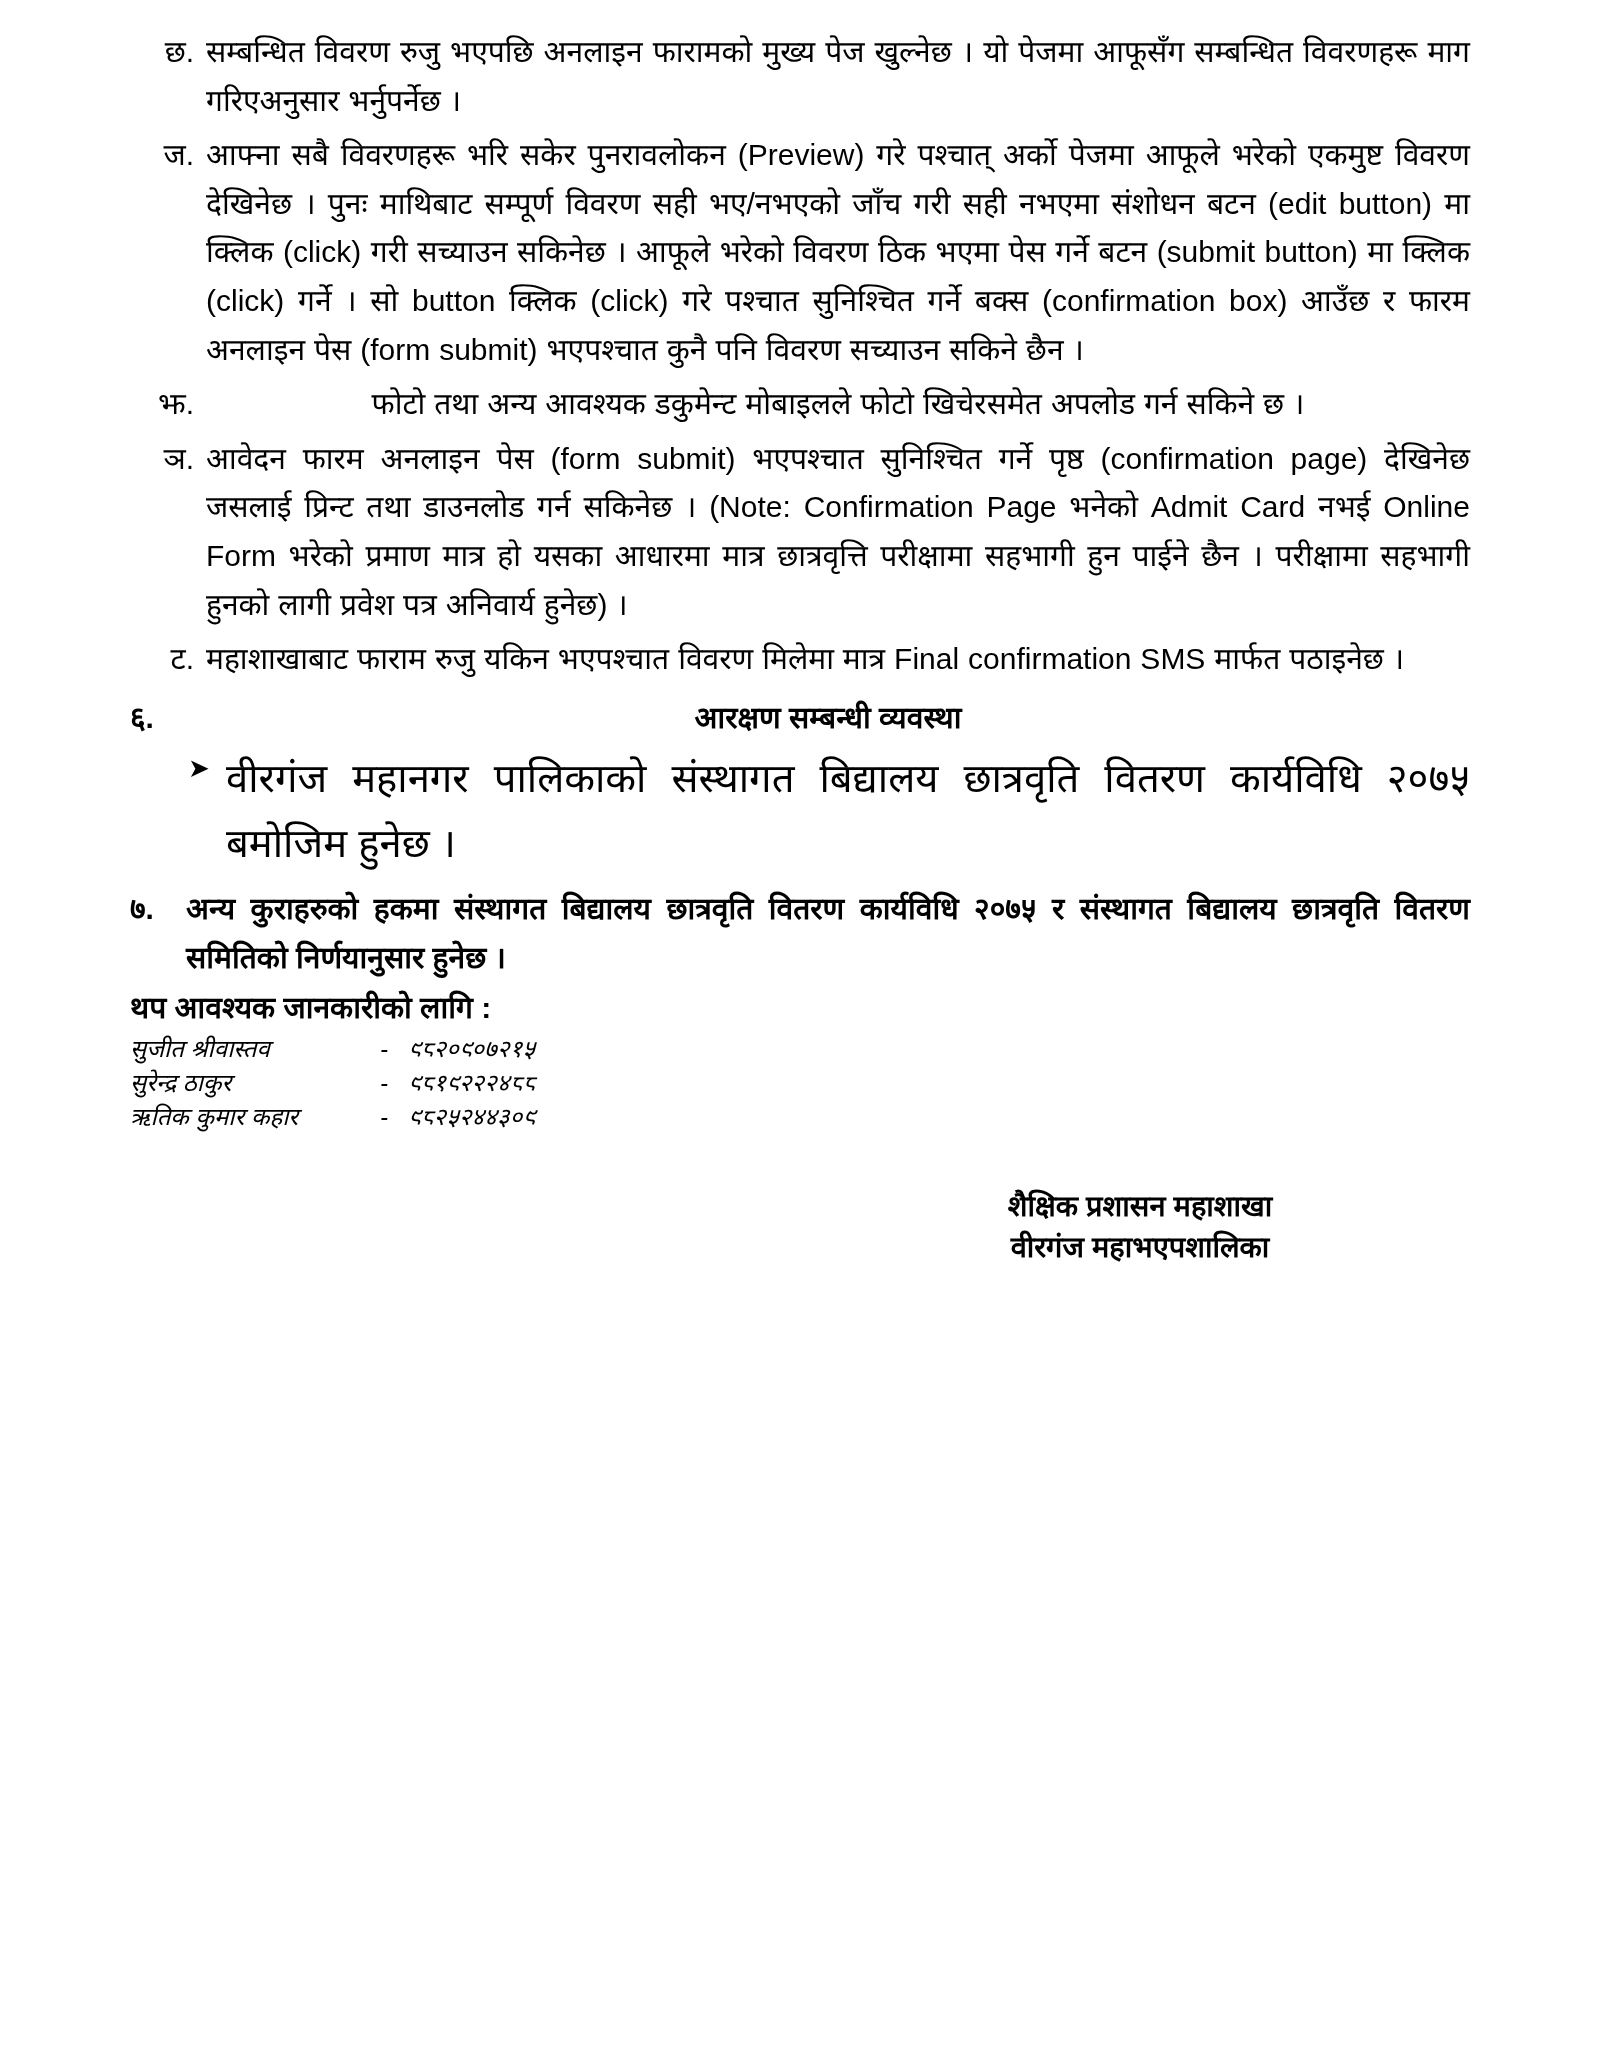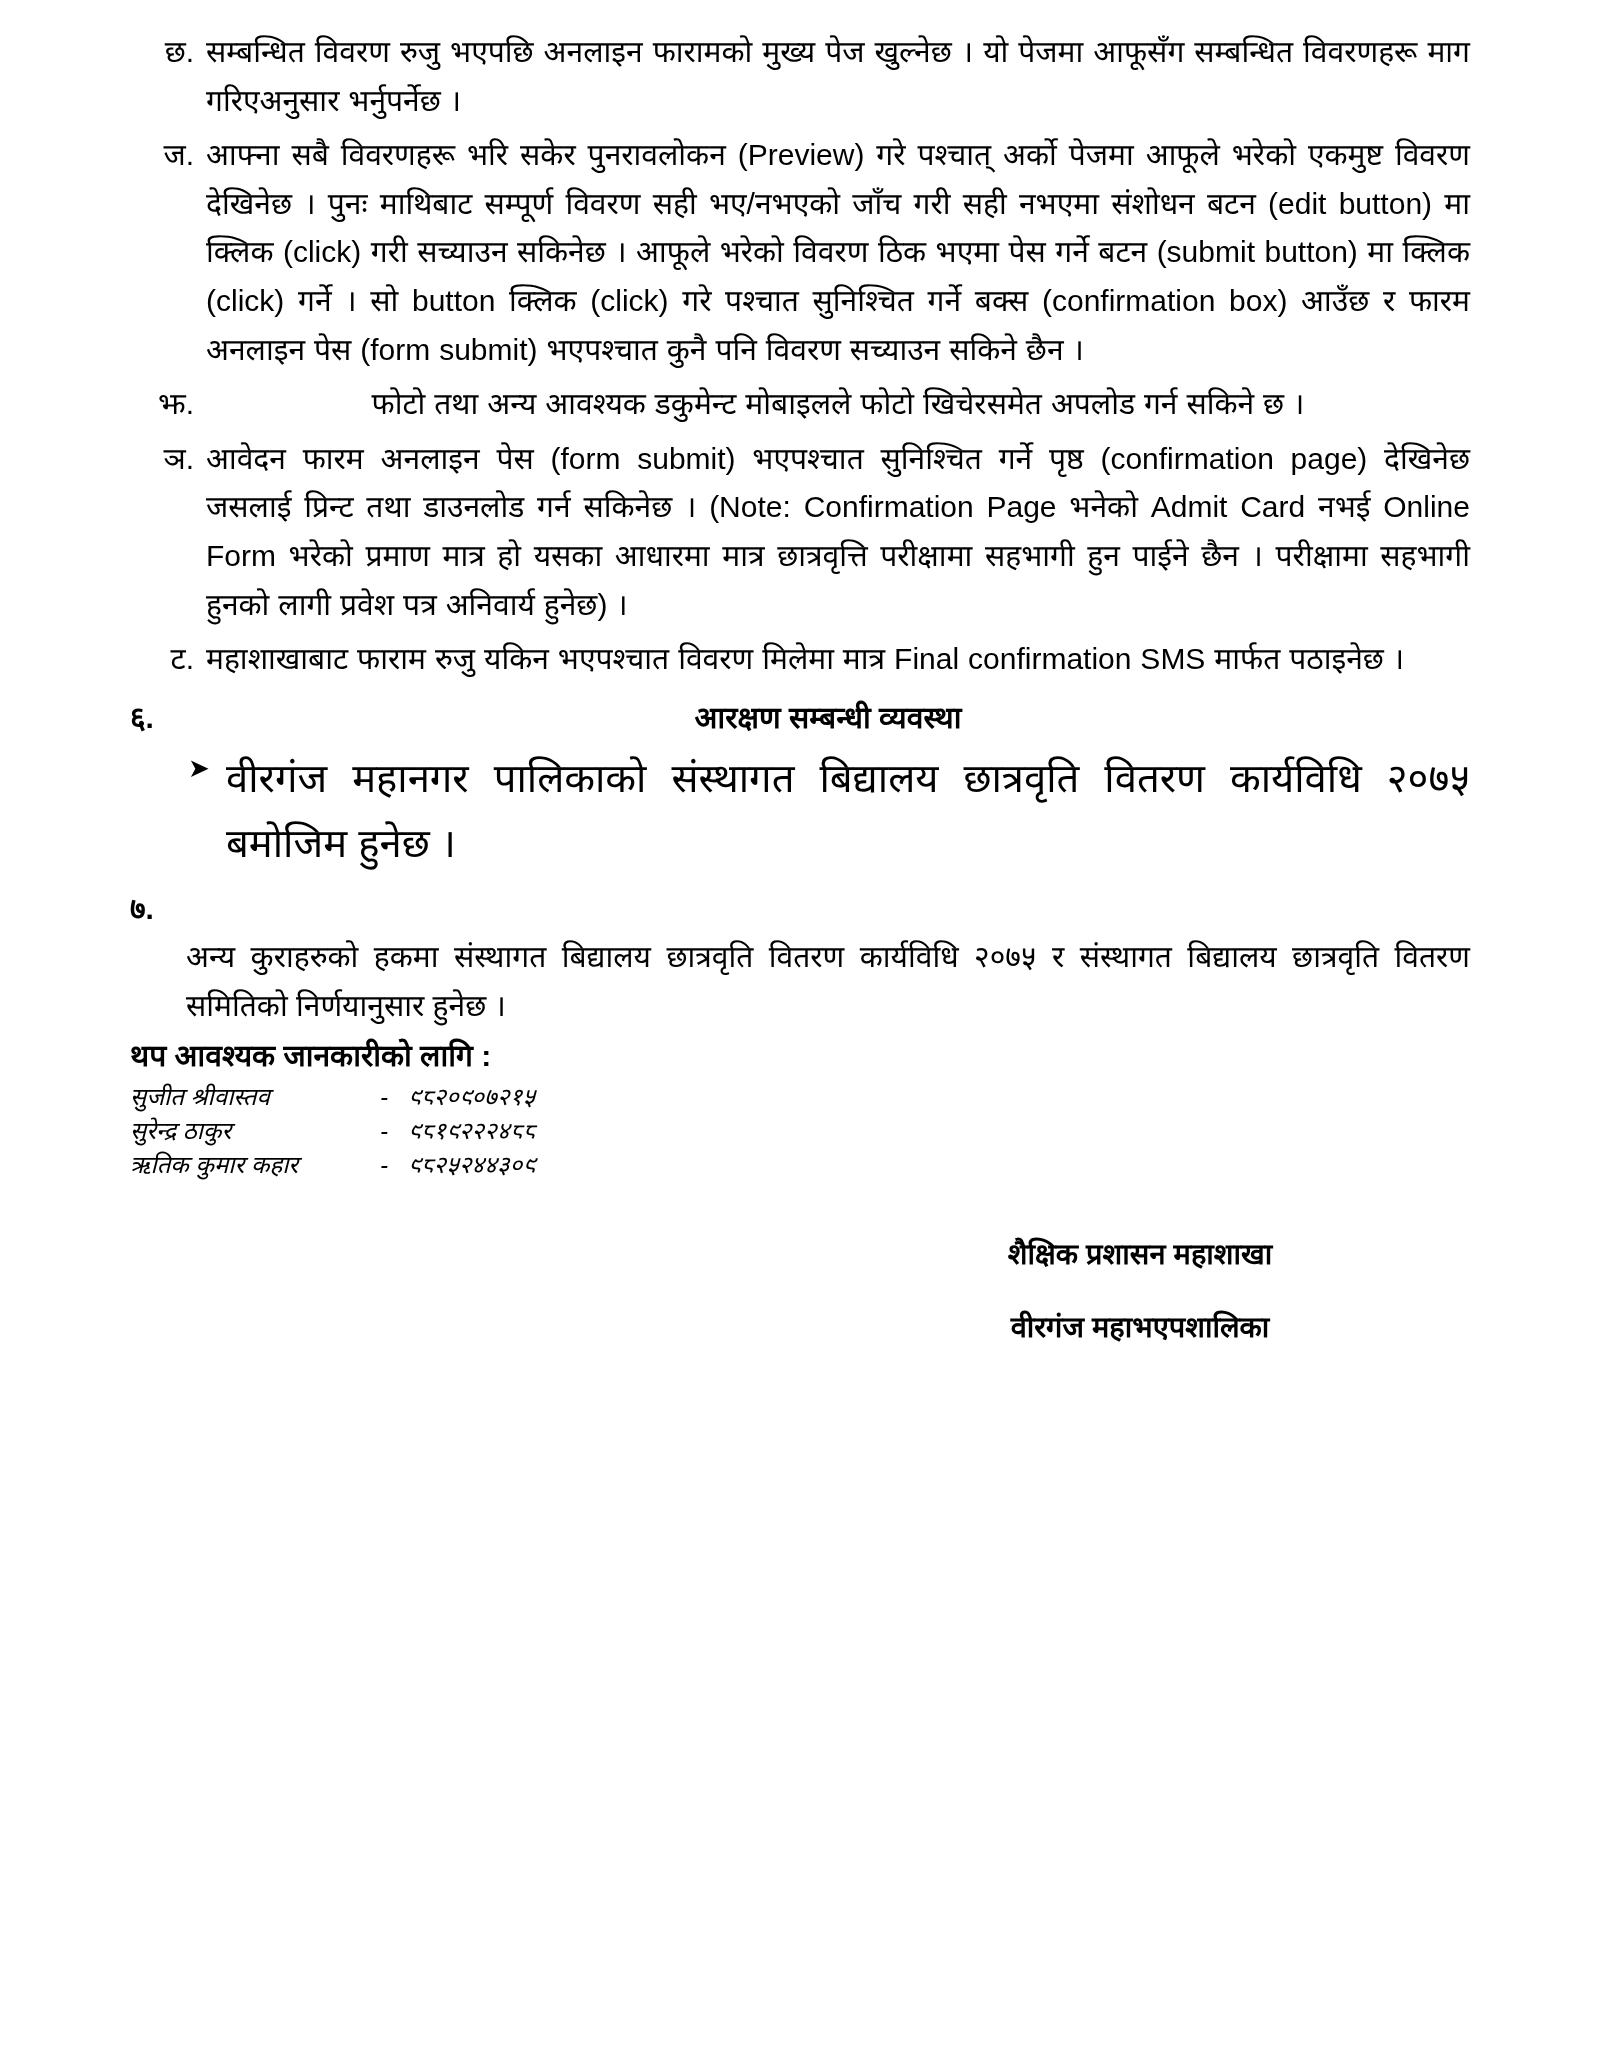--- a/index.html
+++ b/index.html
@@ -73,22 +73,21 @@
     line-height: 1.6;
     font-weight: bold;
     text-align: center;
   }
   .numbered-section .para {
     flex: 1 1 auto;
     font-size: 30px;
     line-height: 1.62;
     text-align: justify;
     text-justify: inter-word;
-    font-weight: normal;
-    margin-top: 48px;
+    font-weight: bold;
   }
 
   
   .arrow-item {
     display: flex;
     align-items: flex-start;
     margin: 4px 0 4px 0;
     padding-left: 58px;
   }
   .arrow-item .arrow-icon {
@@ -150,21 +149,20 @@
   
   .signature-block {
     margin-top: 52px;
     text-align: center;
     padding-left: 680px;
   }
   .signature-block .sig-line {
     font-size: 29px;
     line-height: 1.42;
     font-weight: bold;
-    margin-top: 32px;
   }
 </style>
 </head>
 <body>
 
 <div class="page">
   <div class="doc-body">
 
     <div class="lettered-item">
       <div class="marker">छ.</div>

